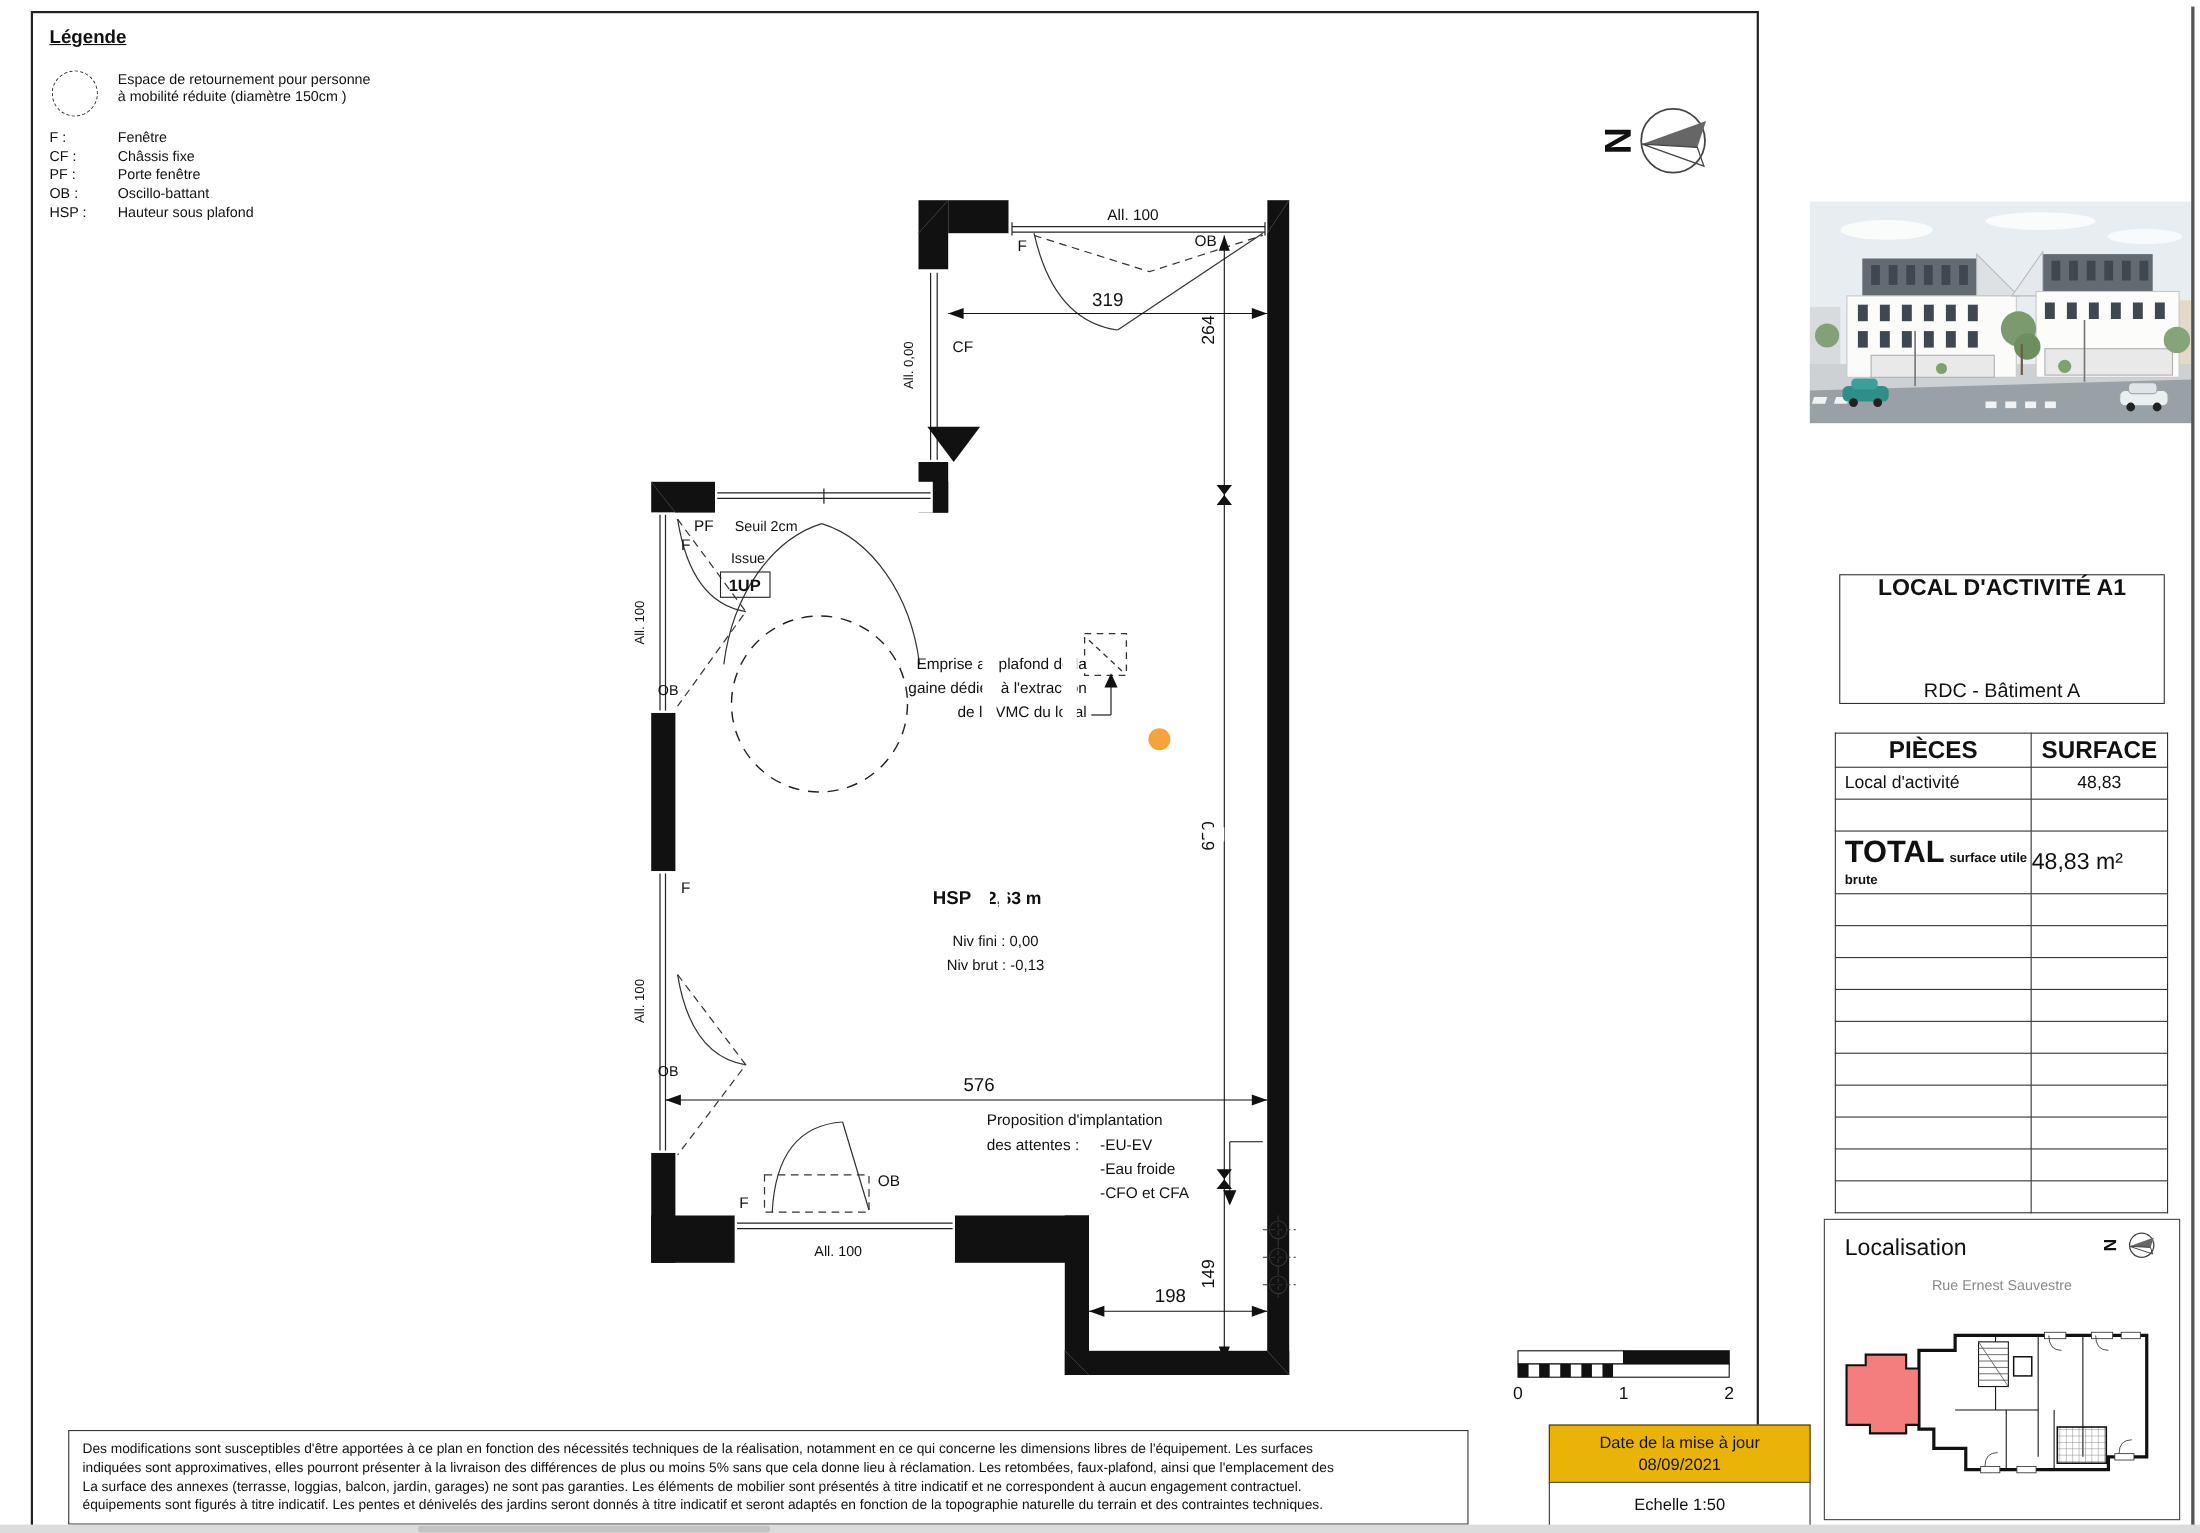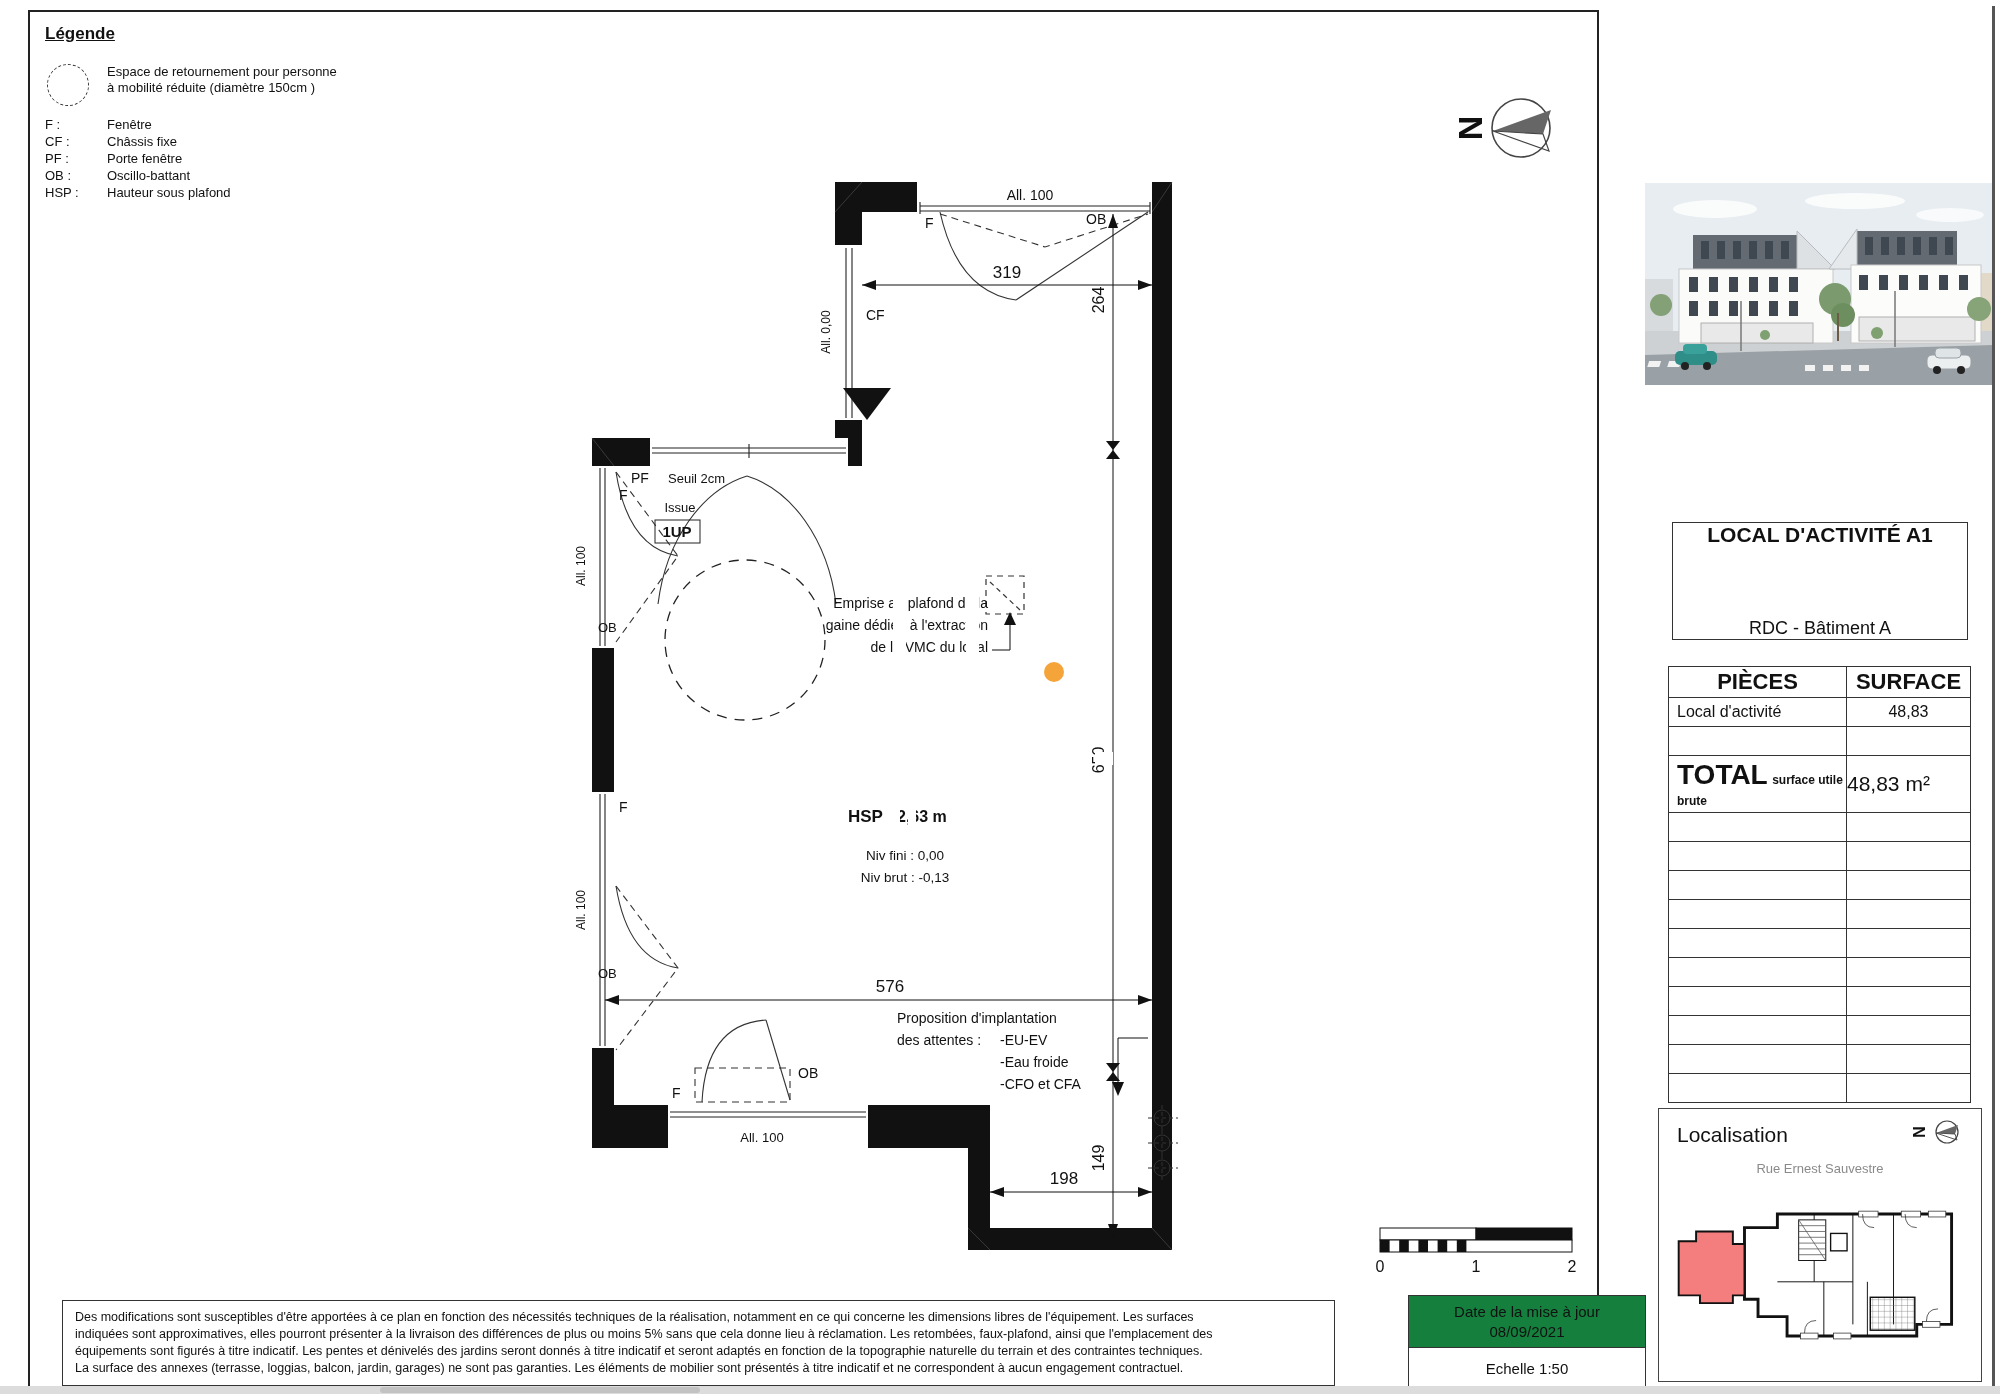--- a/index.html
+++ b/index.html
@@ -45,21 +45,21 @@
   .loc-box{left:1658px;top:1108px;width:322px;height:272px;border:1.2px solid #444;}
   .loc-title{position:absolute;left:18px;top:14px;font-size:21px;}
   .loc-street{position:absolute;left:0;top:52px;width:100%;text-align:center;
               font-size:13px;color:#8a8a8a;}
   .loc-plan{position:absolute;left:10px;top:72px;}
   .loc-north{position:absolute;right:12px;top:10px;}
   
   .disclaimer{left:62px;top:1300px;width:1273px;height:86px;border:1.2px solid #333;
               font-size:12.5px;line-height:17px;padding:8px 12px;box-sizing:border-box;
               white-space:nowrap;overflow:hidden;}
-  .date-box{left:1408px;top:1295px;width:236px;height:52px;border:1.2px solid #333;background:#15803d;
+  .date-box{left:1408px;top:1295px;width:236px;height:52px;border:1.2px solid #333;background:#eab308;
             display:flex;flex-direction:column;align-items:center;justify-content:center;
             font-size:15px;line-height:20px;}
   .scale-box{left:1408px;top:1347px;width:236px;height:40px;border:1.2px solid #333;background:#fff;
              display:flex;align-items:center;justify-content:center;font-size:15px;}
 </style>
 </head>
 <body>
 
 <div class="abs sheet-border"></div>
 
@@ -504,22 +504,22 @@
         <path d="M 140,149 Q 140,136 152,136"></path>
           <path d="M 266,137 Q 266,124 278,124"></path>
       </g>
     </svg>
   </div>
 </div>
 
 <div class="abs disclaimer">
   <div>Des modifications sont susceptibles d'être apportées à ce plan en fonction des nécessités techniques de la réalisation, notamment en ce qui concerne les dimensions libres de l'équipement. Les surfaces</div>
   <div>indiquées sont approximatives, elles pourront présenter à la livraison des différences de plus ou moins 5% sans que cela donne lieu à réclamation. Les retombées, faux-plafond, ainsi que l'emplacement des</div>
+  <div>La surface des annexes (terrasse, loggias, balcon, jardin, garages) ne sont pas garanties. Les éléments de mobilier sont présentés à titre indicatif et ne correspondent à aucun engagement contractuel.</div>
   <div>équipements sont figurés à titre indicatif. Les pentes et dénivelés des jardins seront donnés à titre indicatif et seront adaptés en fonction de la topographie naturelle du terrain et des contraintes techniques.</div>
-  <div>La surface des annexes (terrasse, loggias, balcon, jardin, garages) ne sont pas garanties. Les éléments de mobilier sont présentés à titre indicatif et ne correspondent à aucun engagement contractuel.</div>
 </div>
 
 <div class="abs date-box">
   <div>Date de la mise à jour</div>
   <div>08/09/2021</div>
 </div>
 <div class="abs scale-box">
   <div>Echelle 1:50</div>
 </div>
 

